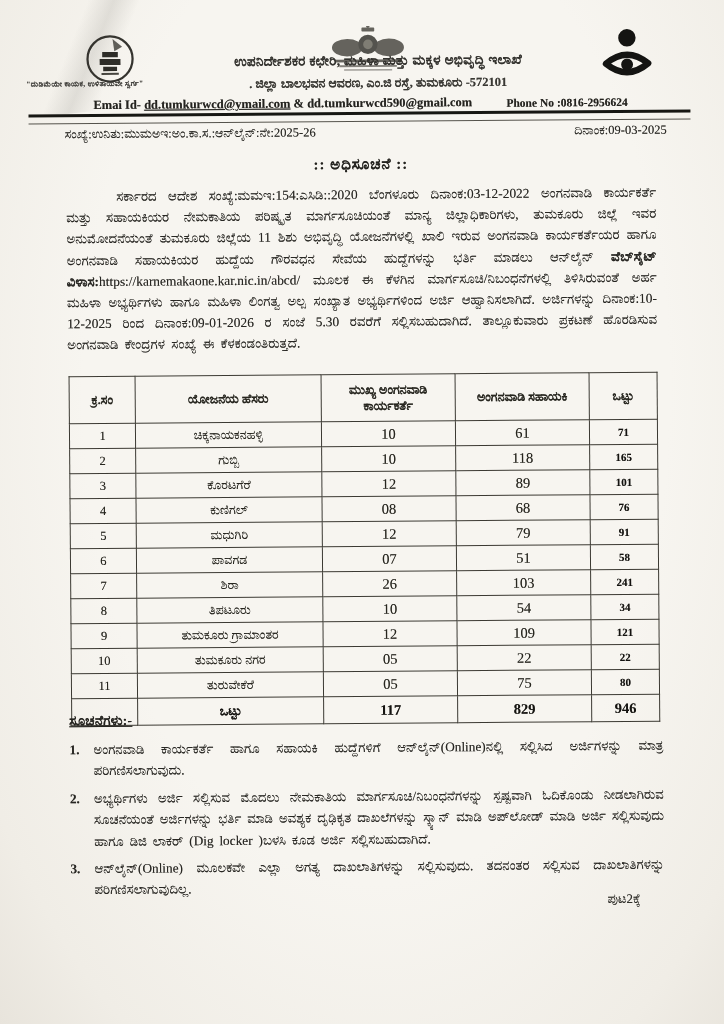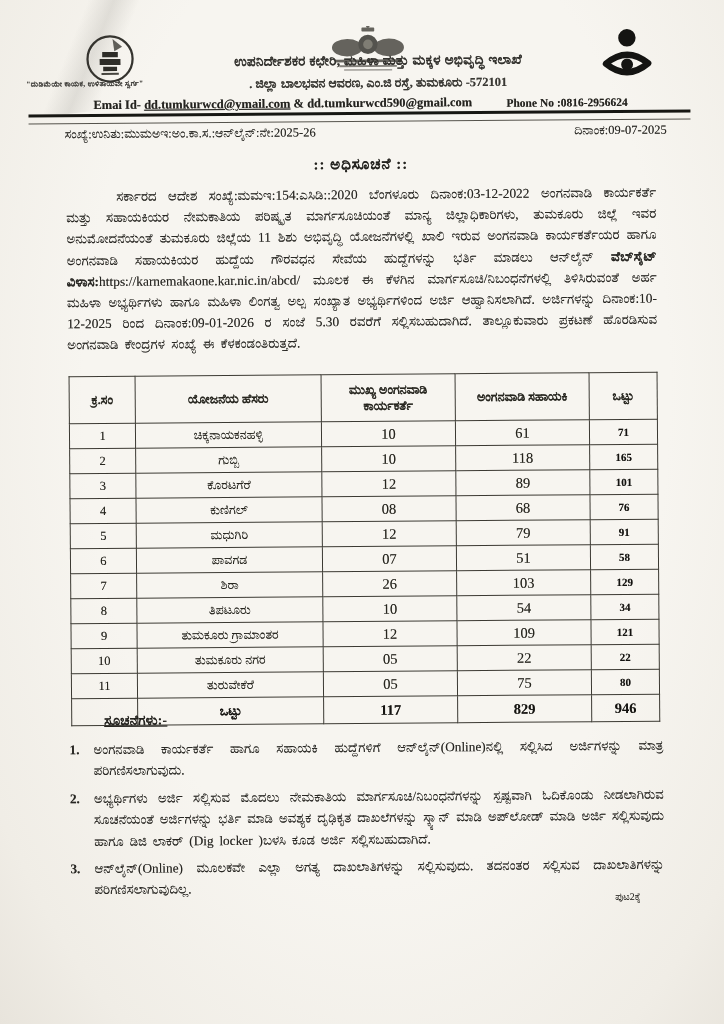--- a/index.html
+++ b/index.html
@@ -92,32 +92,32 @@
   table.vac td{height:22px;}
   td.c2, td.c3{font-size:14.5px;font-family:"Liberation Serif",serif;}
   td.c4{font-size:11px;font-weight:bold;color:#141310;}
   tr.totrow td{font-weight:bold;font-size:14.5px;height:24px;color:#141310;}
   tr.totrow td.tlabel{font-size:12.8px;}
 
   
   .notes-head{
     position:absolute;left:66px;top:711px;
     font-size:13.5px;font-weight:bold;text-decoration:underline;
-    color:#23221e;letter-spacing:.3px;margin-left:35px;
+    color:#23221e;letter-spacing:.3px;
   }
   .notes{
     position:absolute;left:66px;top:737px;width:594px;
     font-size:13.3px;line-height:21.4px;color:#282723;
   }
   .note{display:flex;margin-bottom:6px;}
   .nnum{width:24px;flex:0 0 24px;font-weight:600;}
   .ntext{flex:1;text-align:justify;word-spacing:2.5px;}
   .pageref{
     position:absolute;right:88px;top:893px;
-    font-size:10px;color:#302f2a;
+    font-size:13px;color:#302f2a;
   }
 </style>
 </head>
 <body>
 
 <div class="page">
   <div class="sheet">
     <div class="smudge-tl"></div>
     <div class="tilt ink">
 
@@ -165,21 +165,21 @@
         <span class="email-u">dd.tumkurwcd@ymail.com</span>
         <span>&amp;</span>
         <span>dd.tumkurwcd590@gmail.com</span>
       </div>
       <div class="phone">Phone No :0816-2956624</div>
 
       <div class="rule"></div>
 
       <div class="ref-row">
         <span>ಸಂಖ್ಯೆ:ಉನಿತು:ಮುಮಅಇ:ಅಂ.ಕಾ.ಸ.:ಆನ್‌ಲೈನ್:ನೇ:2025-26</span>
-        <span>ದಿನಾಂಕ:09-07-2025</span>
+        <span>ದಿನಾಂಕ:09-03-2025</span>
       </div>
 
       <div class="title">:: ಅಧಿಸೂಚನೆ ::</div>
 
       <div class="para"><span>ಸರ್ಕಾರದ ಆದೇಶ ಸಂಖ್ಯೆ:ಮಮಇ:154:ಎಸಿಡಿ::2020 ಬೆಂಗಳೂರು ದಿನಾಂಕ:03-12-2022 ಅಂಗನವಾಡಿ ಕಾರ್ಯಕರ್ತೆ ಮತ್ತು ಸಹಾಯಕಿಯರ ನೇಮಕಾತಿಯ ಪರಿಷ್ಕೃತ ಮಾರ್ಗಸೂಚಿಯಂತೆ ಮಾನ್ಯ ಜಿಲ್ಲಾಧಿಕಾರಿಗಳು, ತುಮಕೂರು ಜಿಲ್ಲೆ ಇವರ ಅನುಮೋದನೆಯಂತೆ ತುಮಕೂರು ಜಿಲ್ಲೆಯ 11 ಶಿಶು ಅಭಿವೃದ್ಧಿ ಯೋಜನೆಗಳಲ್ಲಿ ಖಾಲಿ ಇರುವ ಅಂಗನವಾಡಿ ಕಾರ್ಯಕರ್ತೆಯರ ಹಾಗೂ ಅಂಗನವಾಡಿ ಸಹಾಯಕಿಯರ ಹುದ್ದೆಯ ಗೌರವಧನ ಸೇವೆಯ ಹುದ್ದೆಗಳನ್ನು ಭರ್ತಿ ಮಾಡಲು ಆನ್‌ಲೈನ್ </span><span class="b">ವೆಬ್‌ಸೈಟ್ ವಿಳಾಸ:</span><span>https://karnemakaone.kar.nic.in/abcd/ ಮೂಲಕ ಈ ಕೆಳಗಿನ ಮಾರ್ಗಸೂಚಿ/ನಿಬಂಧನೆಗಳಲ್ಲಿ ತಿಳಿಸಿರುವಂತೆ ಅರ್ಹ ಮಹಿಳಾ ಅಭ್ಯರ್ಥಿಗಳು ಹಾಗೂ ಮಹಿಳಾ ಲಿಂಗತ್ವ ಅಲ್ಪ ಸಂಖ್ಯಾತ ಅಭ್ಯರ್ಥಿಗಳಿಂದ ಅರ್ಜಿ ಆಹ್ವಾನಿಸಲಾಗಿದೆ. ಅರ್ಜಿಗಳನ್ನು ದಿನಾಂಕ:10-12-2025 ರಿಂದ ದಿನಾಂಕ:09-01-2026 ರ ಸಂಜೆ 5.30 ರವರೆಗೆ ಸಲ್ಲಿಸಬಹುದಾಗಿದೆ. ತಾಲ್ಲೂಕುವಾರು ಪ್ರಕಟಣೆ ಹೊರಡಿಸುವ ಅಂಗನವಾಡಿ ಕೇಂದ್ರಗಳ ಸಂಖ್ಯೆ ಈ ಕೆಳಕಂಡಂತಿರುತ್ತದೆ.</span></div>
 
       <table class="vac">
         <colgroup>
           <col style="width:66px">
             <col style="width:186px">
@@ -237,21 +237,21 @@
               <td class="c1">ಪಾವಗಡ</td>
               <td class="c2">07</td>
               <td class="c3">51</td>
               <td class="c4">58</td>
             </tr>
             <tr>
               <td class="c0">7</td>
               <td class="c1">ಶಿರಾ</td>
               <td class="c2">26</td>
               <td class="c3">103</td>
-              <td class="c4">129</td>
+              <td class="c4">241</td>
             </tr>
             <tr>
               <td class="c0">8</td>
               <td class="c1">ತಿಪಟೂರು</td>
               <td class="c2">10</td>
               <td class="c3">54</td>
               <td class="c4">34</td>
             </tr>
             <tr>
               <td class="c0">9</td>

